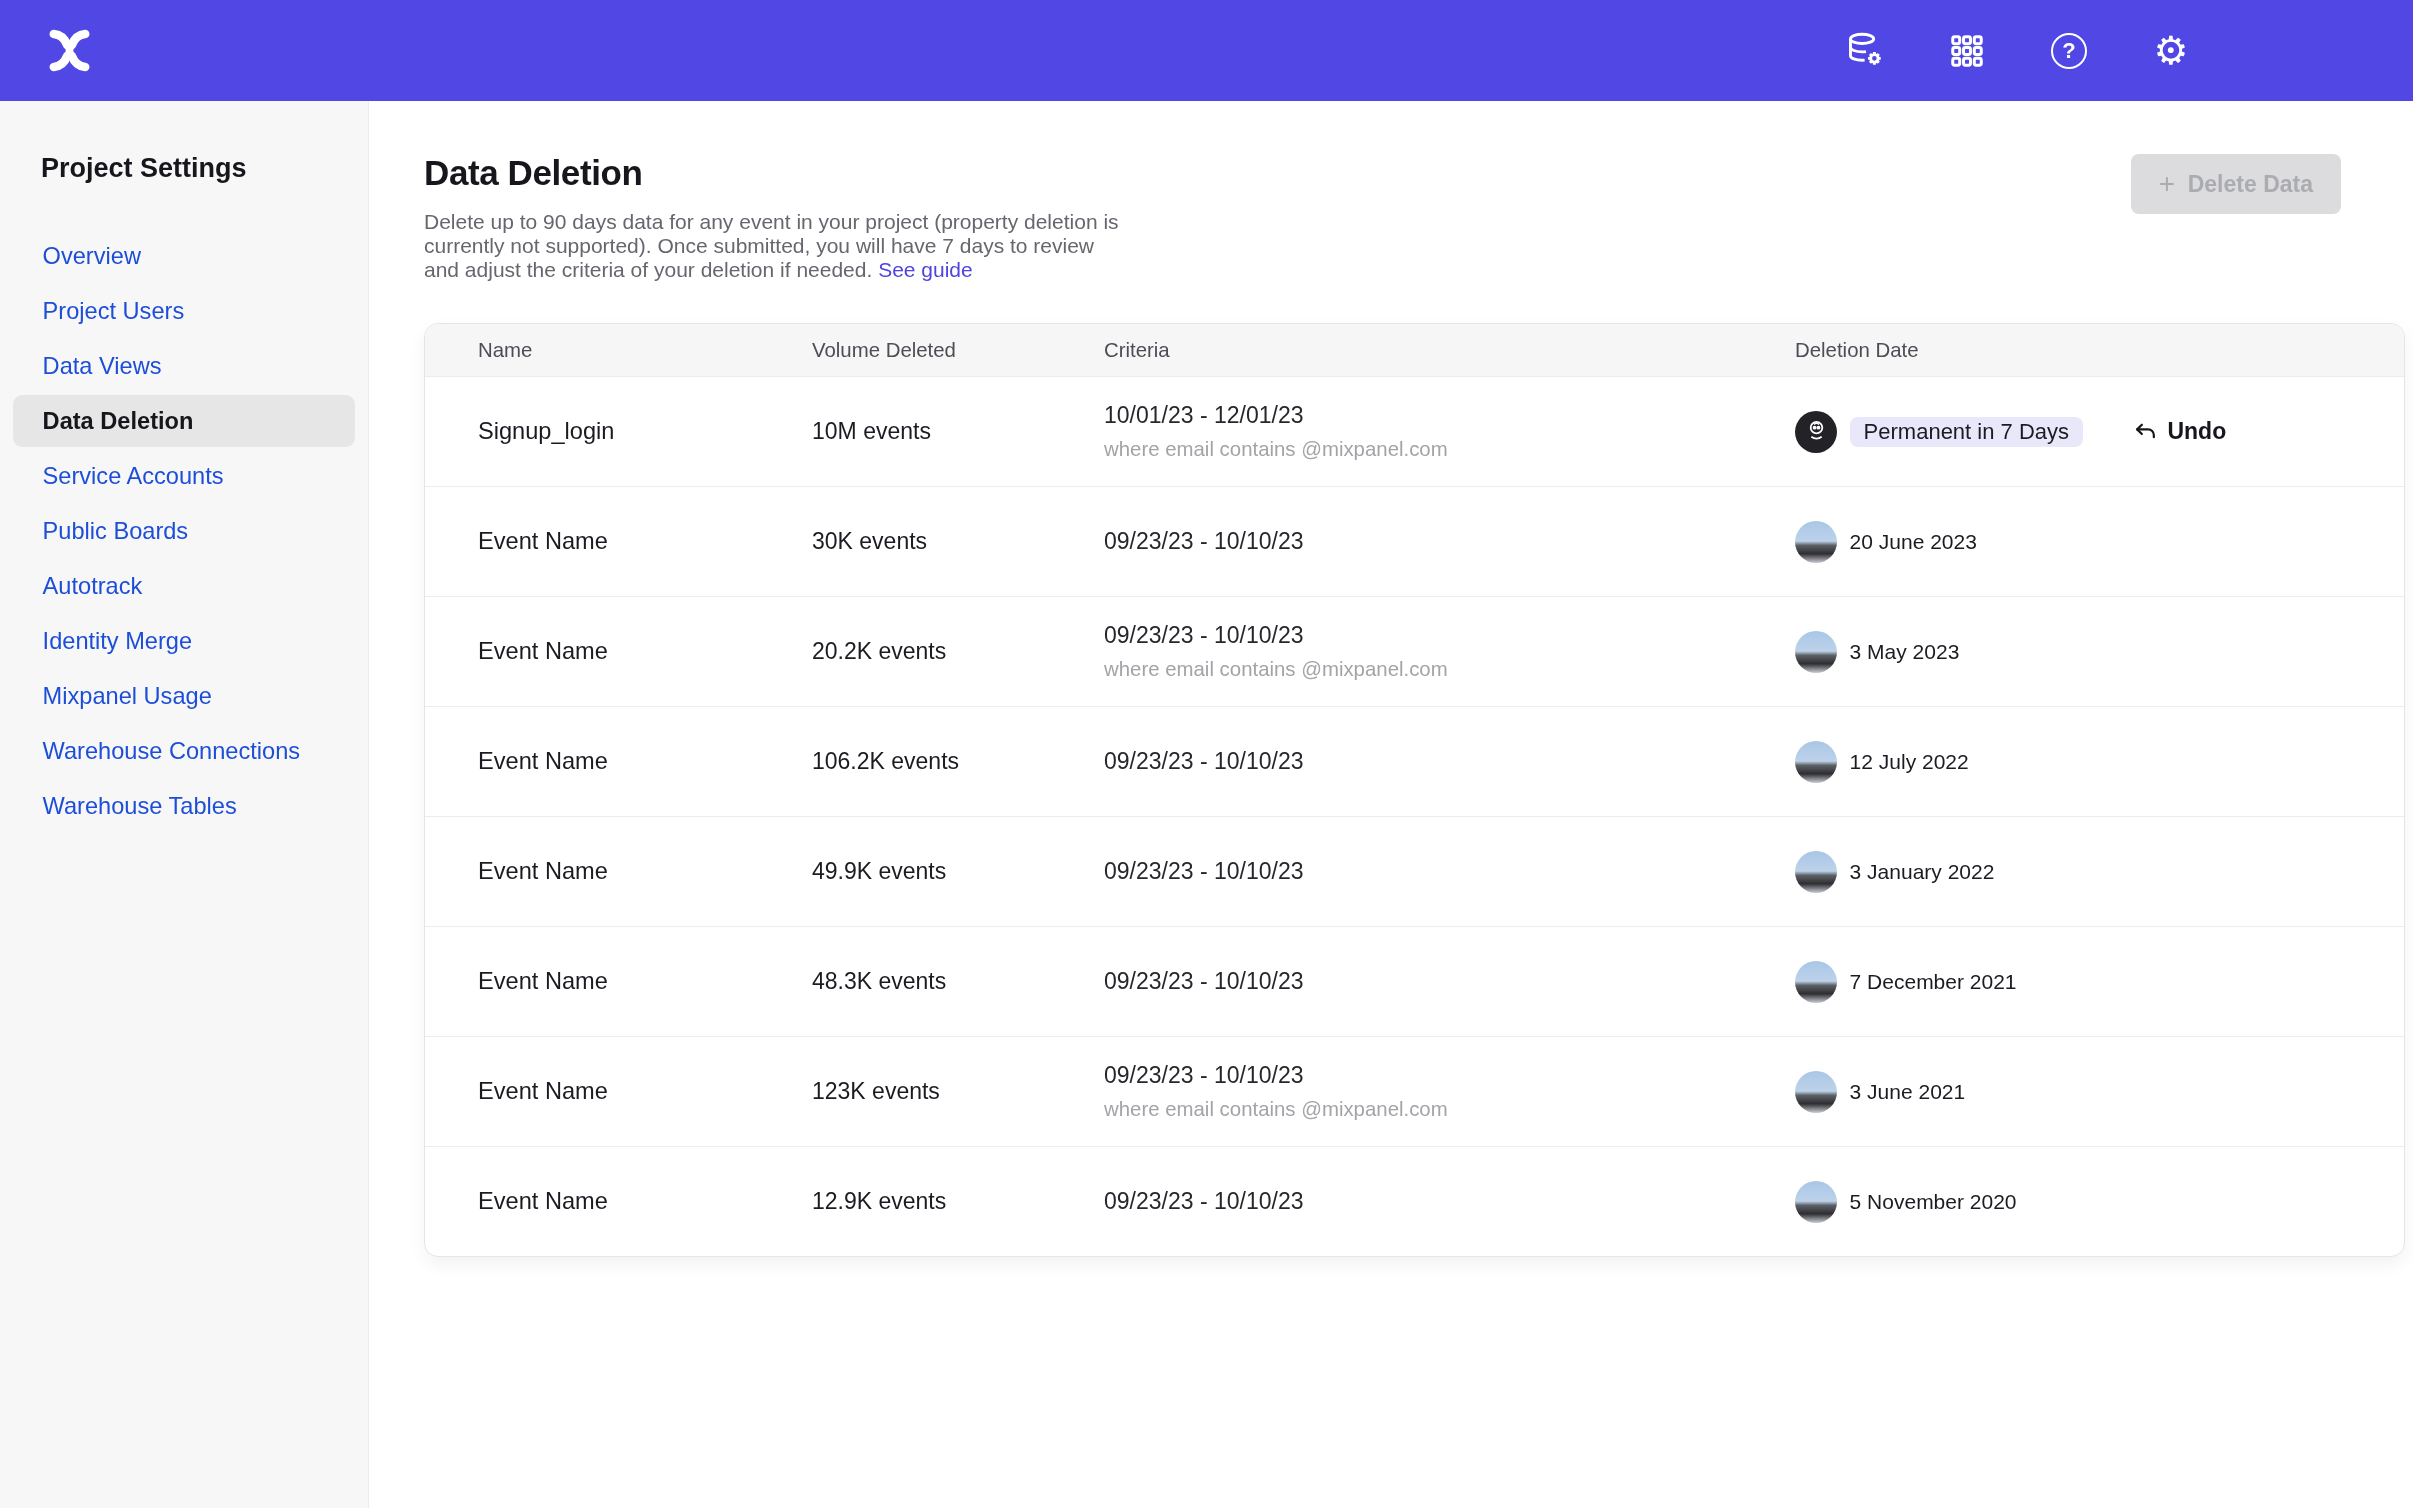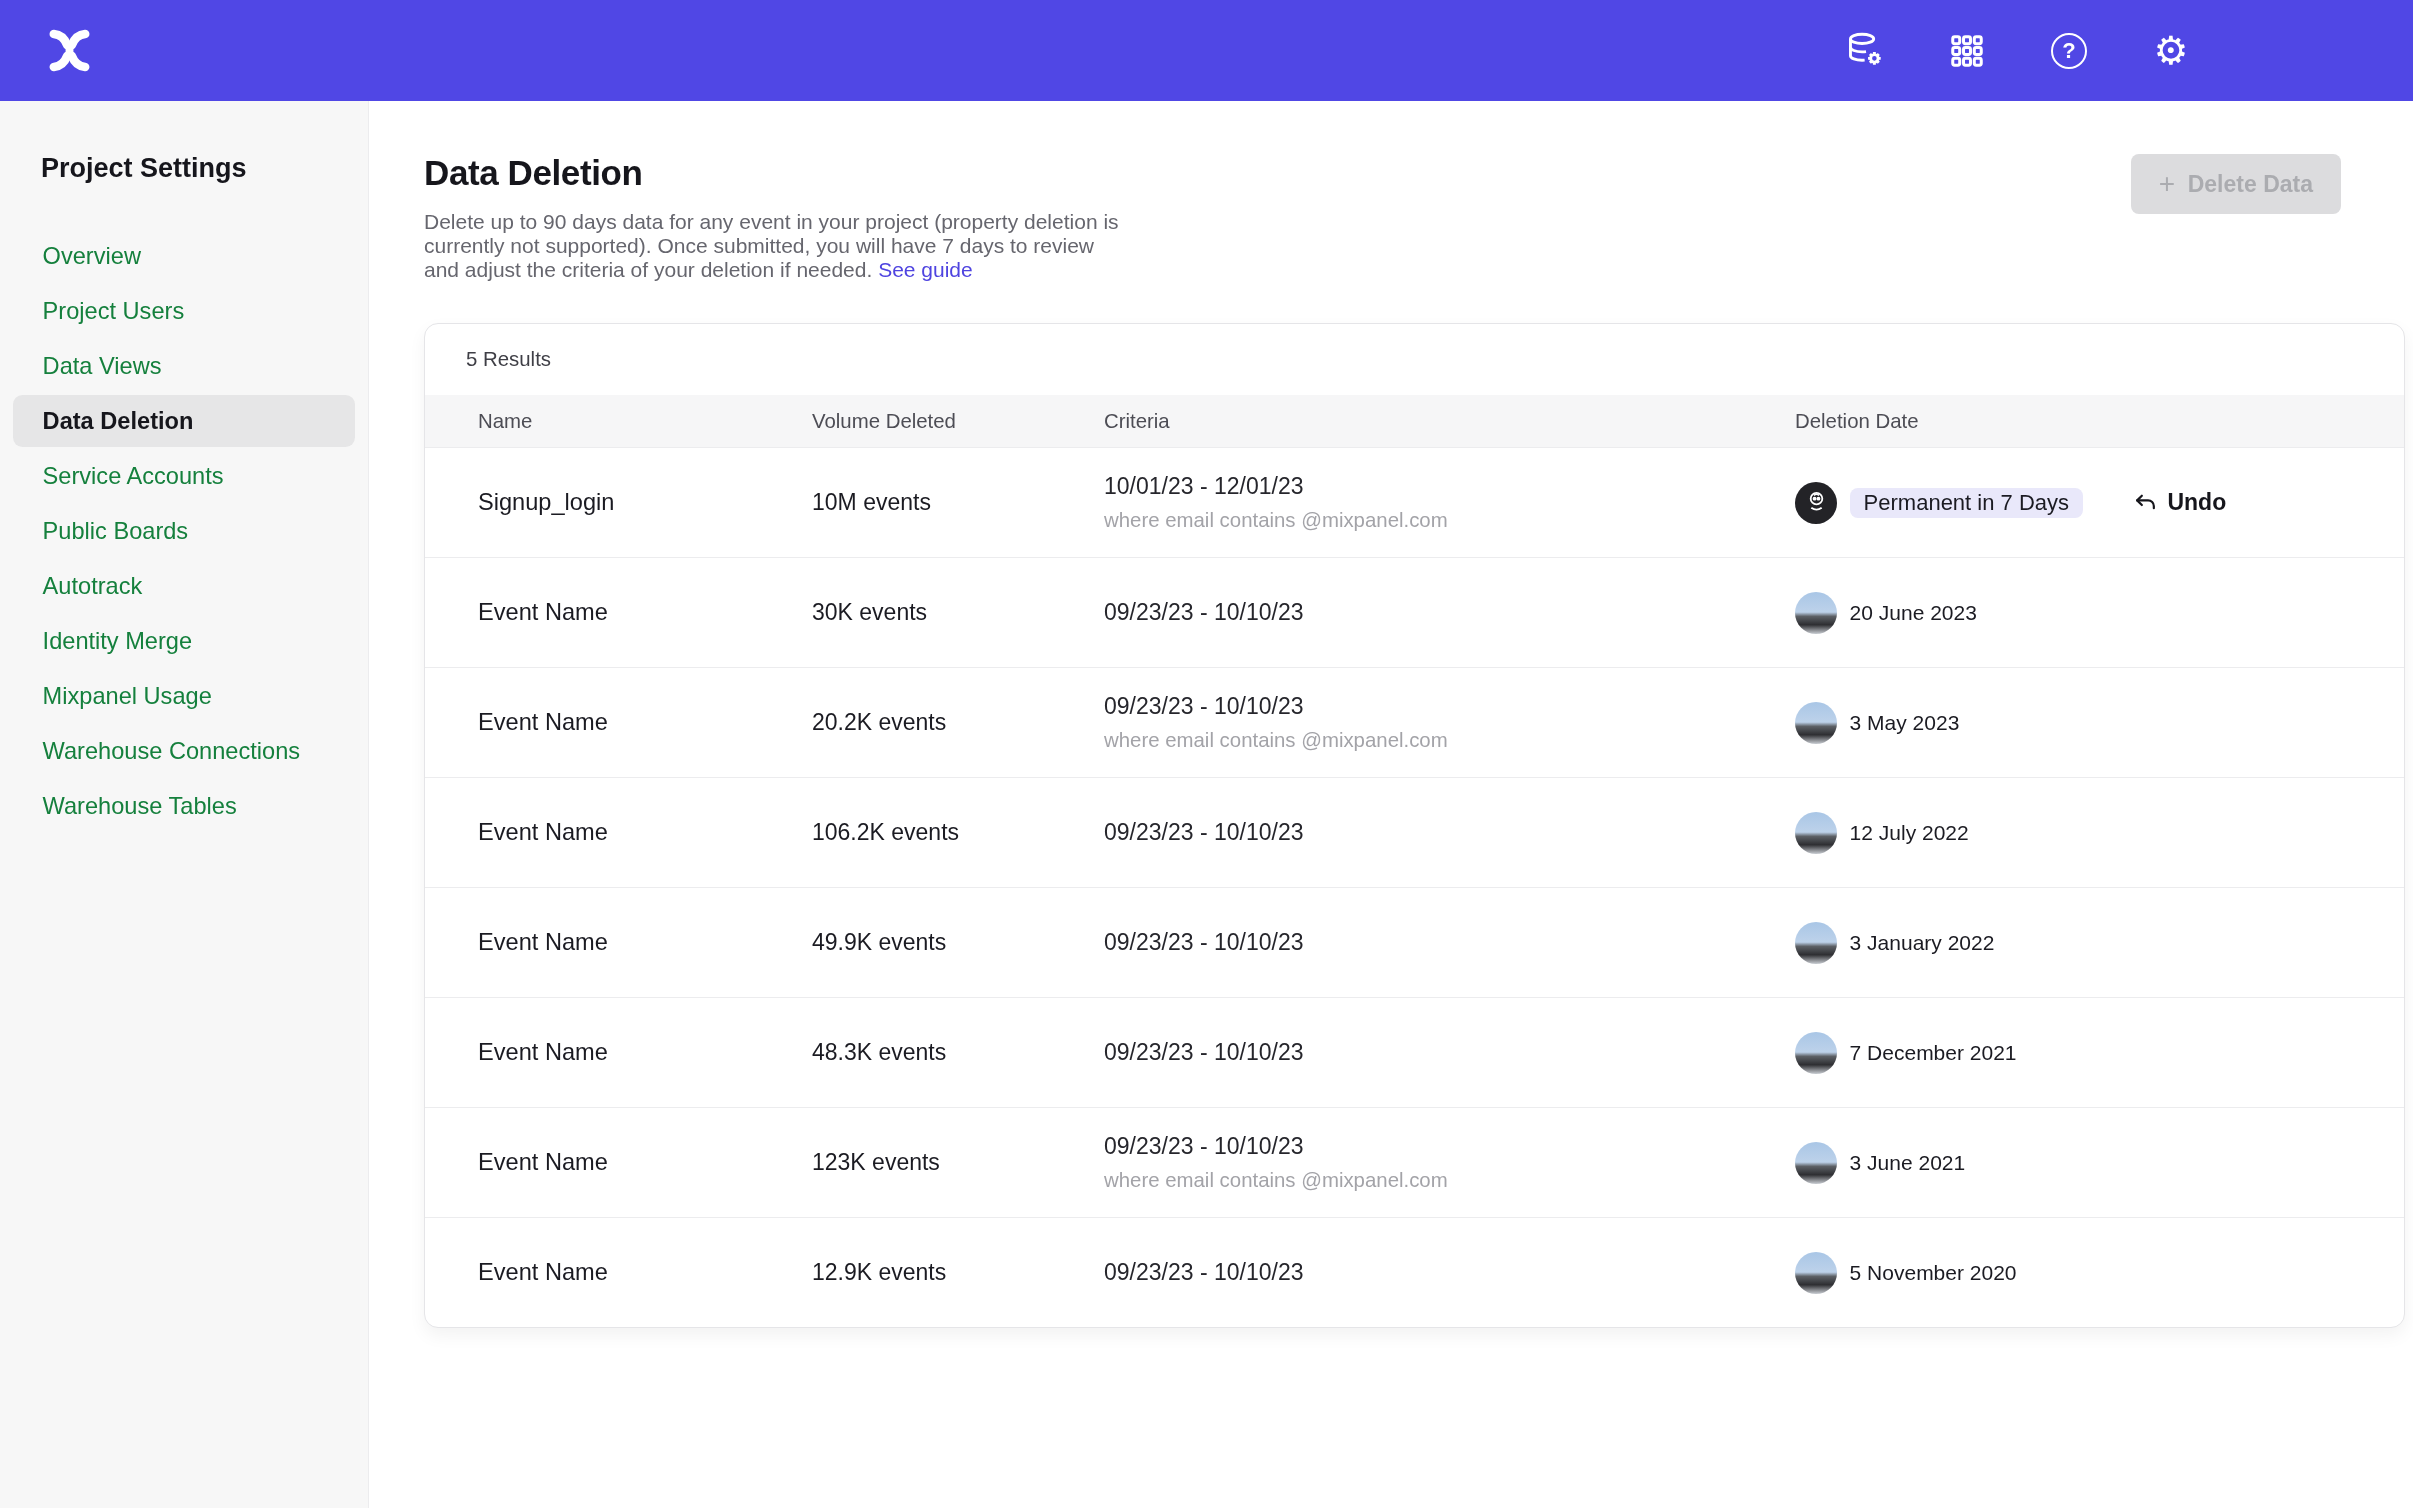--- a/index.html
+++ b/index.html
@@ -16,21 +16,21 @@
     display:flex; align-items:center; justify-content:center; }
   .help-circle { width:36px; height:36px; border:2.7px solid #ffffff; border-radius:50%;
     color:#ffffff; font-size:22px; font-weight:700; display:flex; align-items:center; justify-content:center; }
   .gear-glyph { color:#ffffff; font-size:39px; line-height:1; font-family:"DejaVu Sans", sans-serif; }
 
   
   .sidebar { position:absolute; left:0; top:101px; width:369px; height:1408px;
     background:#f7f7f7; border-right:0.8px solid #ececee; }
   .sidebar-title { margin:52px 0 46px 41px; font-size:27px; font-weight:700; color:#16161c; }
   .nav-item { display:flex; align-items:center; height:52px; margin:3.1px 12.6px 3.1px 12.6px;
-    padding-left:30px; border-radius:9.4px; font-size:23.6px; color:#15803d; cursor:pointer; }
+    padding-left:30px; border-radius:9.4px; font-size:23.6px; color:#1d4ed8; cursor:pointer; }
   .nav-item.active { background:#e6e6e7; color:#16161c; font-weight:700; }
 
   
   .main { position:absolute; left:369px; top:101px; width:2044px; height:1408px; background:#ffffff; }
   .main-header { position:relative; padding:52px 0 0 55px; }
   .page-title { font-size:35px; font-weight:700; color:#16161c; letter-spacing:-0.4px; }
   .page-desc { margin-top:17.3px; max-width:699px; font-size:21px; line-height:24px; color:#66666e; }
   .see-guide { color:#4f44e0; text-decoration:none; cursor:pointer; }
   .delete-btn { position:absolute; right:72px; top:53px; height:60px; padding:0 28px;
     background:#dcdcde; color:#abacb0; border:none; border-radius:7.9px;
@@ -158,21 +158,20 @@
   <div class="main-header">
     <div class="page-title">Data Deletion</div>
     <div class="page-desc"><span>Delete up to 90 days data for any event in your project (property deletion is currently not supported). Once submitted, you will have 7 days to review and adjust the criteria of your deletion if needed. </span><a class="see-guide">See guide</a></div>
     <button class="delete-btn">
       <span class="plus">+</span>
       <span>Delete Data</span>
     </button>
   </div>
 
   <div class="card">
-    <div class="results-bar">5 Results</div>
     <div class="thead">
       <div class="cell c-name">Name</div>
       <div class="cell c-vol">Volume Deleted</div>
       <div class="cell c-crit">Criteria</div>
       <div class="cell c-date">Deletion Date</div>
     </div>
     <div id="rows-mount">
         <div class="trow">
     <div class="cell c-name">Signup_login</div>
     <div class="cell c-vol">10M events</div>

